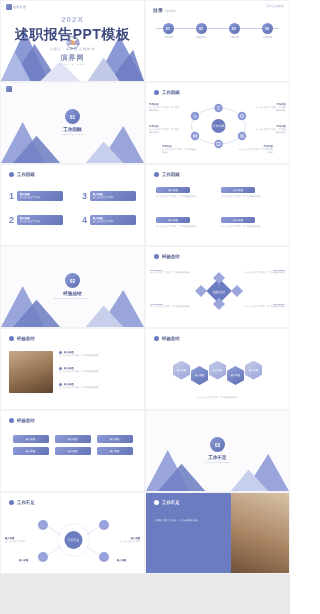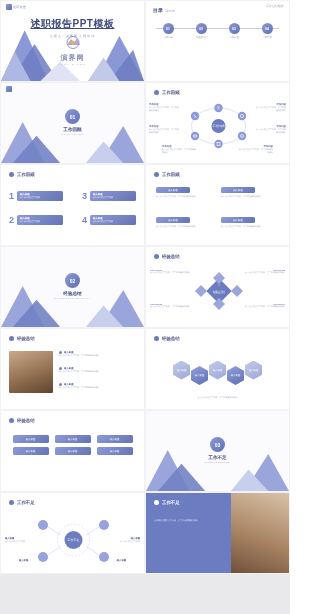--- a/index.html
+++ b/index.html
@@ -36,21 +36,21 @@
   }
   .logo-tr {
     position: absolute; top: 3px; right: 5px;
     font-size: 3px; color: #9aa3c6;
   }
   .mountain {
     position: absolute; bottom: 0; left: 0; width: 100%; height: 100%;
     pointer-events: none;
   }
   .title-main {
-    font-size: 10px; font-weight: bold; color: #3f4a7e; letter-spacing: .5px; text-decoration: underline;
+    font-size: 14px; font-weight: bold; color: #3f4a7e; letter-spacing: .5px;
   }
   .title-sub {
     font-size: 3.2px; color: #8d93ad; letter-spacing: .8px;
   }
   .year {
     font-size: 8px; color: #aab3dd; font-weight: bold; letter-spacing: 1px;
   }
   .sec-head {
     display: flex; align-items: center; gap: 3px;
     position: absolute; top: 7px; left: 8px;
@@ -112,20 +112,21 @@
       <polygon points="96,82 120,36 145,82" fill="#8b98d6"></polygon>
       <polygon points="110,82 134,50 145,82" fill="#6d7cc2" opacity=".85"></polygon>
       <polygon points="88,82 104,58 120,82" fill="#c3cae9"></polygon>
       <polygon points="40,82 60,62 80,82" fill="#dfe3f3"></polygon>
     </svg>
     <div class="logo-tl">
       <span class="lg-mark"></span>
       <span>述职报告</span>
     </div>
     <div style="position:absolute;top:14px;left:0;width:100%;text-align:center;">
+      <div class="year">202X</div>
       <div class="title-main" style="margin-top:2px;">述职报告PPT模板</div>
       <div class="title-sub" style="margin-top:3px;">汇报人：演界网  汇报时间</div>
     </div>
     <div class="wm">
       <div class="wm-inner" style="margin-top:18px;">
         <svg width="26" height="13" viewBox="0 0 26 13">
           <circle cx="13" cy="6.5" r="6" fill="none" stroke="#7b86b8" stroke-width="1"></circle>
           <path d="M7 9 L11 3 L14 7 L17 2 L20 9 Z" fill="#8f7fb8" opacity=".8"></path>
           <circle cx="13" cy="6.5" r="2" fill="#e2a14a"></circle>
         </svg>

